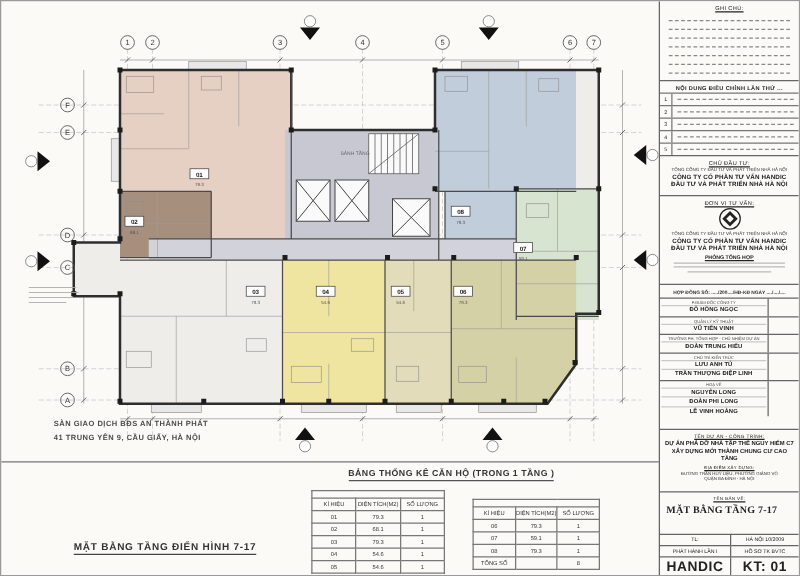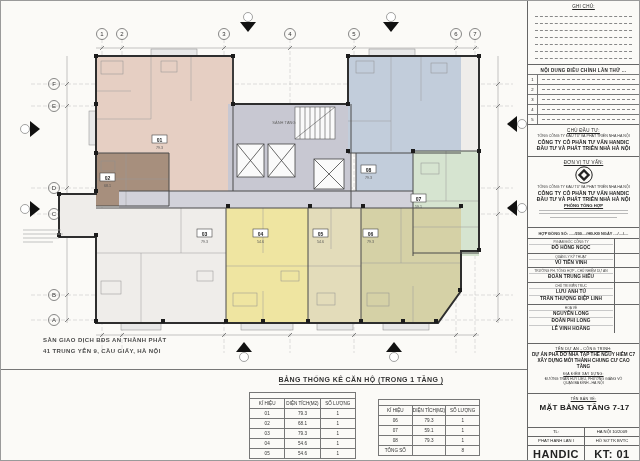--- a/index.html
+++ b/index.html
@@ -35,21 +35,21 @@
   .logo-wrap{display:flex;justify-content:center;margin:1px 0;}
   .contract{font-size:3.9px;text-align:center;line-height:9px;height:9px;font-weight:bold;color:#333;}
   .sig-row{display:flex;border-bottom:1px solid #666;}
   .sig-row:last-child{border-bottom:none;}
   .sig-left{flex:1;padding:1px 1px;}
   .sig-sign{width:24px;border-left:1px solid #666;}
   .sig-role{font-size:3.3px;text-align:center;color:#444;line-height:4.2px;text-transform:uppercase;}
   .sig-name{font-size:4.7px;font-weight:600;text-align:center;line-height:6.4px;border-top:1px solid #c9c9c9;color:#222;letter-spacing:.1px;}
   .proj-name{font-size:4.7px;font-weight:bold;text-align:center;line-height:6px;}
   .site-line{font-size:3.5px;text-align:center;line-height:4.4px;color:#333;}
-  .sheet-name{font-size:8px;font-weight:bold;text-align:center;line-height:12px;letter-spacing:.2px;padding-left:2px;}
+  .sheet-name{font-size:8px;font-weight:bold;text-align:left;line-height:12px;letter-spacing:.2px;padding-left:2px;font-family:Liberation Serif, serif;}
   .footer-grid{display:grid;grid-template-columns:57px 1fr;}
   .fcell{border-right:1px solid #666;border-bottom:1px solid #666;text-align:center;font-size:4.2px;line-height:8px;height:8px;overflow:hidden;}
   .fcell.r{border-right:none;}
   .fcell.big{font-size:11px;font-weight:bold;line-height:17px;height:17px;letter-spacing:.5px;border-bottom:none;}
 </style>
 </head>
 <body>
 
 <div class="sheet">
 
@@ -308,20 +308,21 @@
             <text x="367.5" y="178" font-size="3.6" fill="#555">79.3</text>
           </g>
       </g>
     </svg>
 
     <div class="broker">
       <div>SÀN GIAO DỊCH BĐS AN THÀNH PHÁT</div>
       <div>41 TRUNG YÊN 9, CẦU GIẤY, HÀ NỘI</div>
     </div>
 
+    <div class="dwg-title">MẶT BẰNG TẦNG ĐIỂN HÌNH 7-17</div>
 
     <div class="stats-strip">
       <div class="stats-title">
         <span>BẢNG THỐNG KÊ CĂN HỘ (TRONG 1 TẦNG )</span>
       </div>
 
       <table class="stat-table left">
         <thead>
           <tr class="blank">
               <td colspan="3"></td>

